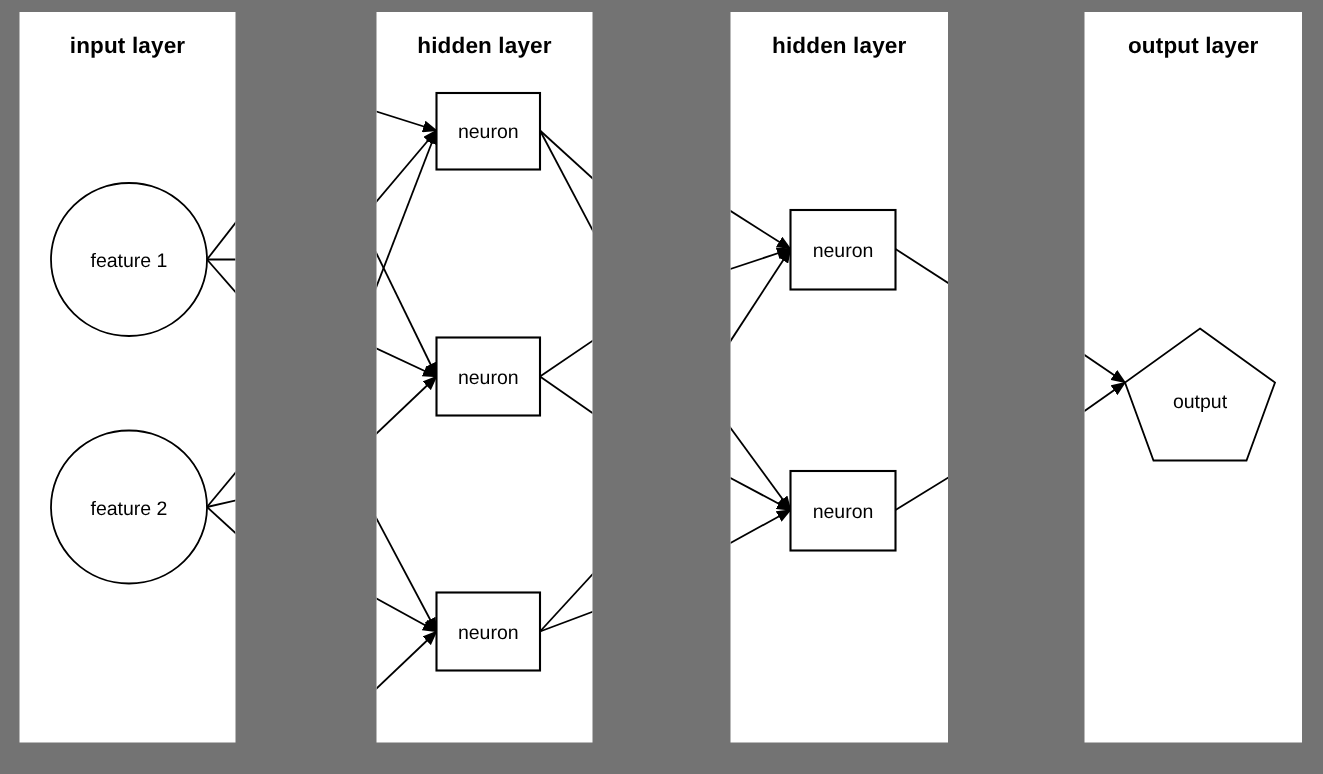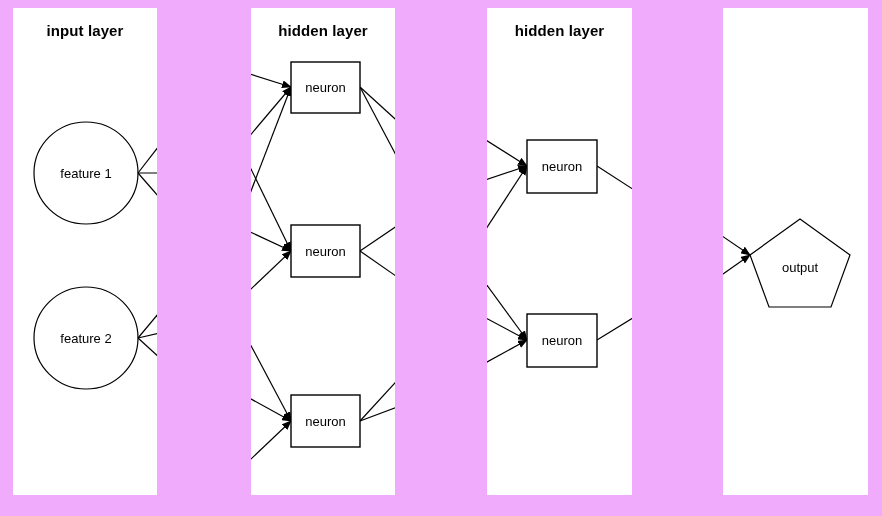--- a/index.html
+++ b/index.html
@@ -10,21 +10,21 @@
   body {
     width: 882px;
     height: 516px;
     overflow: hidden;
     font-family: "Liberation Sans", sans-serif;
   }
   #stage {
     position: relative;
     width: 882px;
     height: 516px;
-    background: #f0abfc;
+    background: #737373;
   }
   .panel {
     position: absolute;
     background: #ffffff;
     overflow: hidden;
   }
   .panel-title {
     position: absolute;
     left: 0;
     right: 0;
@@ -164,20 +164,21 @@
 
       <rect x="40" y="132" width="70" height="53" fill="#ffffff" stroke="#000000" stroke-width="1.4"></rect>
       <text class="node-label" x="75" y="163" text-anchor="middle">neuron</text>
 
       <rect x="40" y="306" width="70" height="53" fill="#ffffff" stroke="#000000" stroke-width="1.4"></rect>
       <text class="node-label" x="75" y="337" text-anchor="middle">neuron</text>
     </svg>
   </div>
 
   <div class="panel" style="left:723px; top:8px; width:145px; height:487px;">
+    <div class="panel-title">output layer</div>
     <svg class="panel-svg" width="145" height="487">
       <defs>
         <marker id="arrowD" markerWidth="10" markerHeight="8" refX="9" refY="4" orient="auto" markerUnits="userSpaceOnUse">
           <path d="M0,0 L10,4 L0,8 z" fill="#000000"></path>
         </marker>
       </defs>
 
       <g stroke="#000000" stroke-width="1.2" fill="none">
         <line x1="-20" y1="215" x2="27" y2="247" marker-end="url(#arrowD)"></line>
         <line x1="-20" y1="280" x2="27" y2="247" marker-end="url(#arrowD)"></line>

